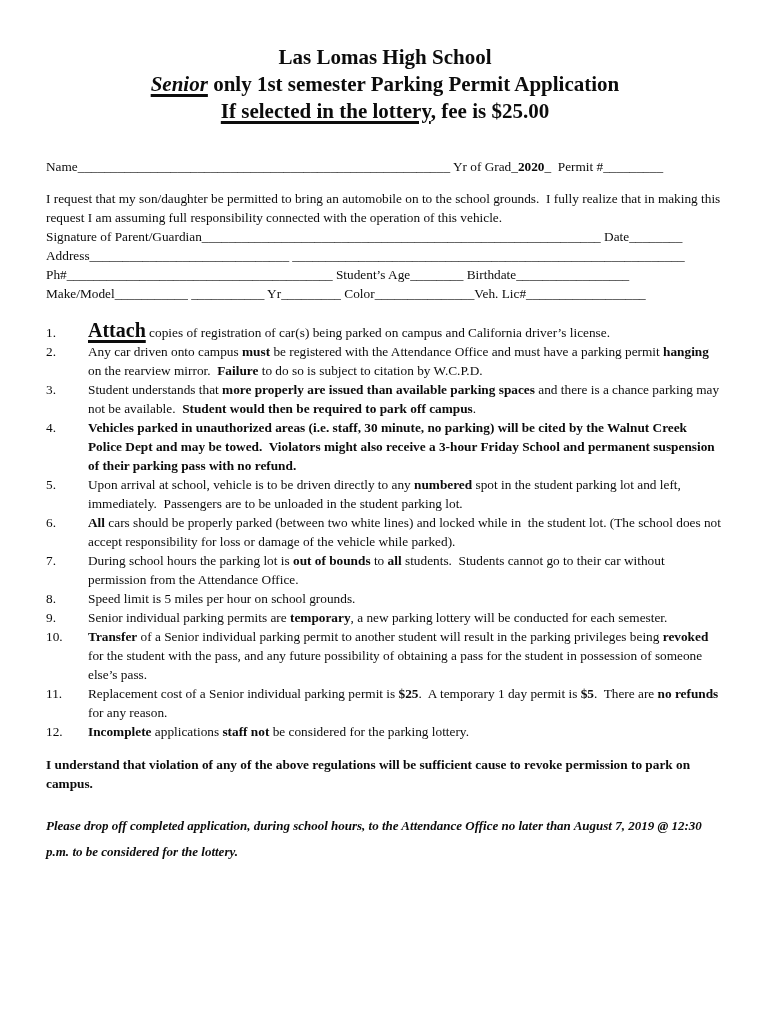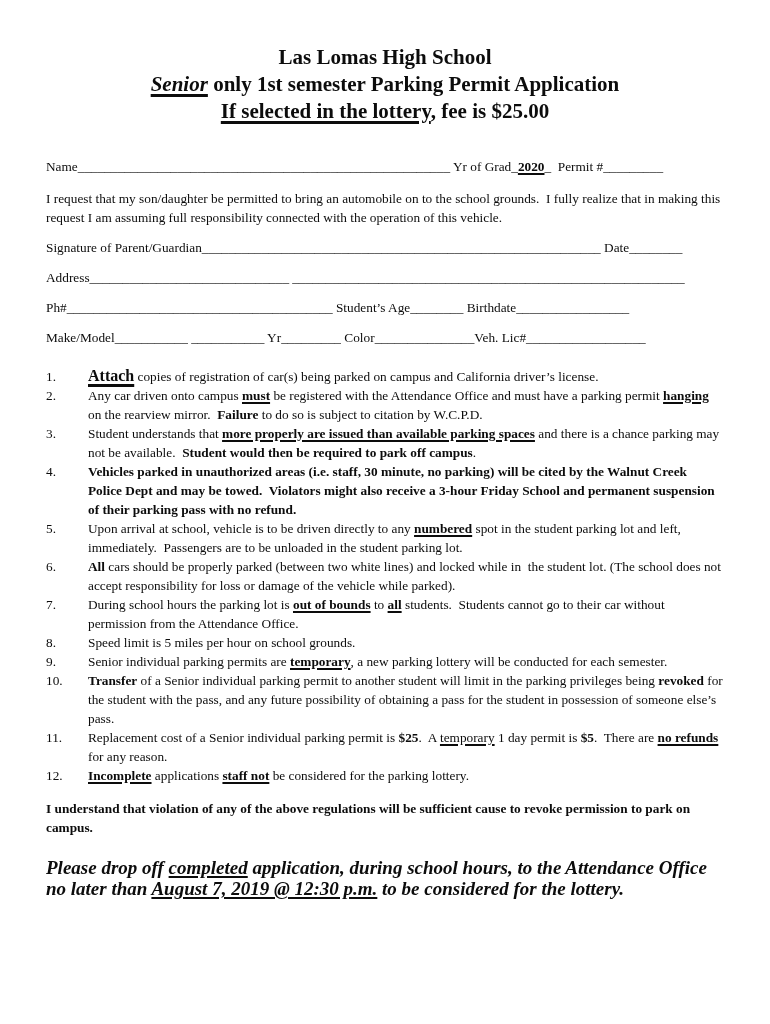--- a/index.html
+++ b/index.html
@@ -11,38 +11,38 @@
     background:#ffffff;
     color:#0c0c0c;
     font-family:"Liberation Serif","DejaVu Serif",serif;
     font-size:13.3px;
     line-height:19px;
     overflow:hidden;
   }
   .header { text-align:center; font-size:21px; line-height:27px; font-weight:bold; }
   .b { font-weight:bold; }
   .i { font-style:italic; }
-  .u { text-decoration:underline; text-decoration-thickness:1.5px; text-underline-offset:2px; }
+  .u { text-decoration-thickness:1.5px; text-underline-offset:2px; }
   .hu { text-decoration:underline; text-decoration-thickness:2.5px; text-underline-offset:3px;text-align:right; }
-  .fieldrow { white-space:pre; margin-top:11px; }
+  .fieldrow { white-space:pre; }
   .name-row { margin-top:32px; }
   .para { white-space:pre-wrap; margin:13px 0 0 0; }
   .rules { margin-top:20px; }
   .rule { display:grid; grid-template-columns:42px 1fr; }
   .rule .txt { white-space:pre-wrap; }
   .attach {
-    font-size:16px; font-weight:bold; line-height:14px;
+    font-size:20px; font-weight:bold; line-height:14px;
     text-decoration:underline; text-decoration-thickness:2.5px; text-underline-offset:3px;
   }
   .closing { white-space:pre-wrap; margin:14px 0 0 0; font-weight:bold; }
   .sigrow { margin-top:19px; font-weight:bold; }
   .footer {
     white-space:pre-wrap; margin:20px 0 0 0;
     font-weight:bold; font-style:italic;
-    font-size:19px; line-height:21px;
+    font-size:13px; line-height:26px;
   }
 </style>
 </head>
 <body>
 
 <div class="page">
 
   <div class="header">
     <div>Las Lomas High School</div>
     <div><span class="i hu">Senior</span><span> only 1st semester Parking Permit Application</span></div>
@@ -93,21 +93,21 @@
     <div class="rule">
         <span class="num">8.</span>
         <span class="txt"><span>Speed limit is 5 miles per hour on school grounds.</span></span>
       </div>
     <div class="rule">
         <span class="num">9.</span>
         <span class="txt"><span>Senior individual parking permits are </span><span class="b u">temporary</span><span>, a new parking lottery will be conducted for each semester.</span></span>
       </div>
     <div class="rule">
         <span class="num">10.</span>
-        <span class="txt"><span class="b">Transfer</span><span> of a Senior individual parking permit to another student will limit in the parking privileges being </span><span class="b">revoked</span><span> for the student with the pass, and any future possibility of obtaining a pass for the student in possession of someone else’s pass.</span></span>
+        <span class="txt"><span class="b">Transfer</span><span> of a Senior individual parking permit to another student will result in the parking privileges being </span><span class="b">revoked</span><span> for the student with the pass, and any future possibility of obtaining a pass for the student in possession of someone else’s pass.</span></span>
       </div>
     <div class="rule">
         <span class="num">11.</span>
         <span class="txt"><span>Replacement cost of a Senior individual parking permit is </span><span class="b">$25</span><span>.  A </span><span class="u">temporary</span><span> 1 day permit is </span><span class="b">$5</span><span>.  There are </span><span class="b u">no refunds</span><span> for any reason.</span></span>
       </div>
     <div class="rule">
         <span class="num">12.</span>
         <span class="txt"><span class="b u">Incomplete</span><span> applications </span><span class="b u">staff not</span><span> be considered for the parking lottery.</span></span>
       </div>
   </div>

